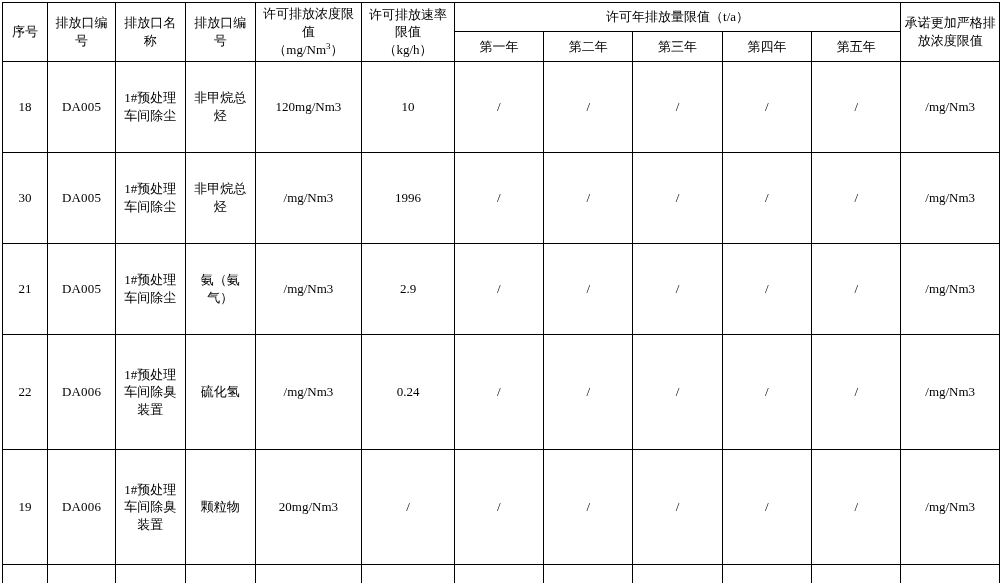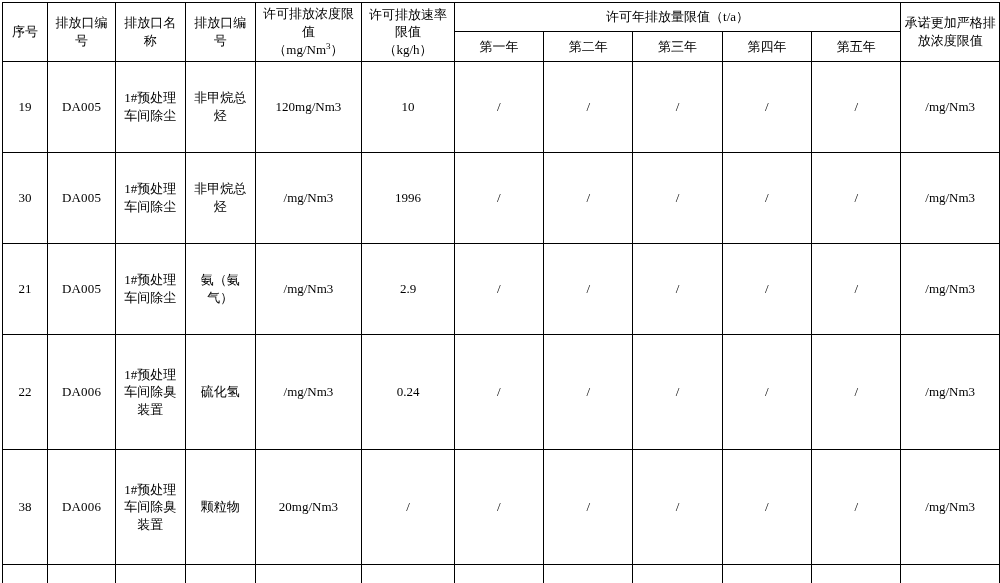--- a/index.html
+++ b/index.html
@@ -119,21 +119,21 @@
       <tr>
         <th class="sub">第一年</th>
         <th class="sub">第二年</th>
         <th class="sub">第三年</th>
         <th class="sub">第四年</th>
         <th class="sub">第五年</th>
       </tr>
     </thead>
     <tbody>
       <tr class="row-tall">
-        <td class="idx">19</td>
+        <td class="idx">18</td>
         <td class="code">DA005</td>
         <td class="outlet">1#预处理车间除尘</td>
         <td class="pollutant">非甲烷总烃</td>
         <td class="num">120mg/Nm3</td>
         <td class="num">10</td>
         <td class="slash">/</td>
         <td class="slash">/</td>
         <td class="slash">/</td>
         <td class="slash">/</td>
         <td class="slash">/</td>
@@ -175,21 +175,21 @@
         <td class="num">/mg/Nm3</td>
         <td class="num">0.24</td>
         <td class="slash">/</td>
         <td class="slash">/</td>
         <td class="slash">/</td>
         <td class="slash">/</td>
         <td class="slash">/</td>
         <td class="strict">/mg/Nm3</td>
       </tr>
       <tr class="row-xtall">
-        <td class="idx">38</td>
+        <td class="idx">19</td>
         <td class="code">DA006</td>
         <td class="outlet">1#预处理车间除臭装置</td>
         <td class="pollutant">颗粒物</td>
         <td class="num">20mg/Nm3</td>
         <td class="num">/</td>
         <td class="slash">/</td>
         <td class="slash">/</td>
         <td class="slash">/</td>
         <td class="slash">/</td>
         <td class="slash">/</td>

